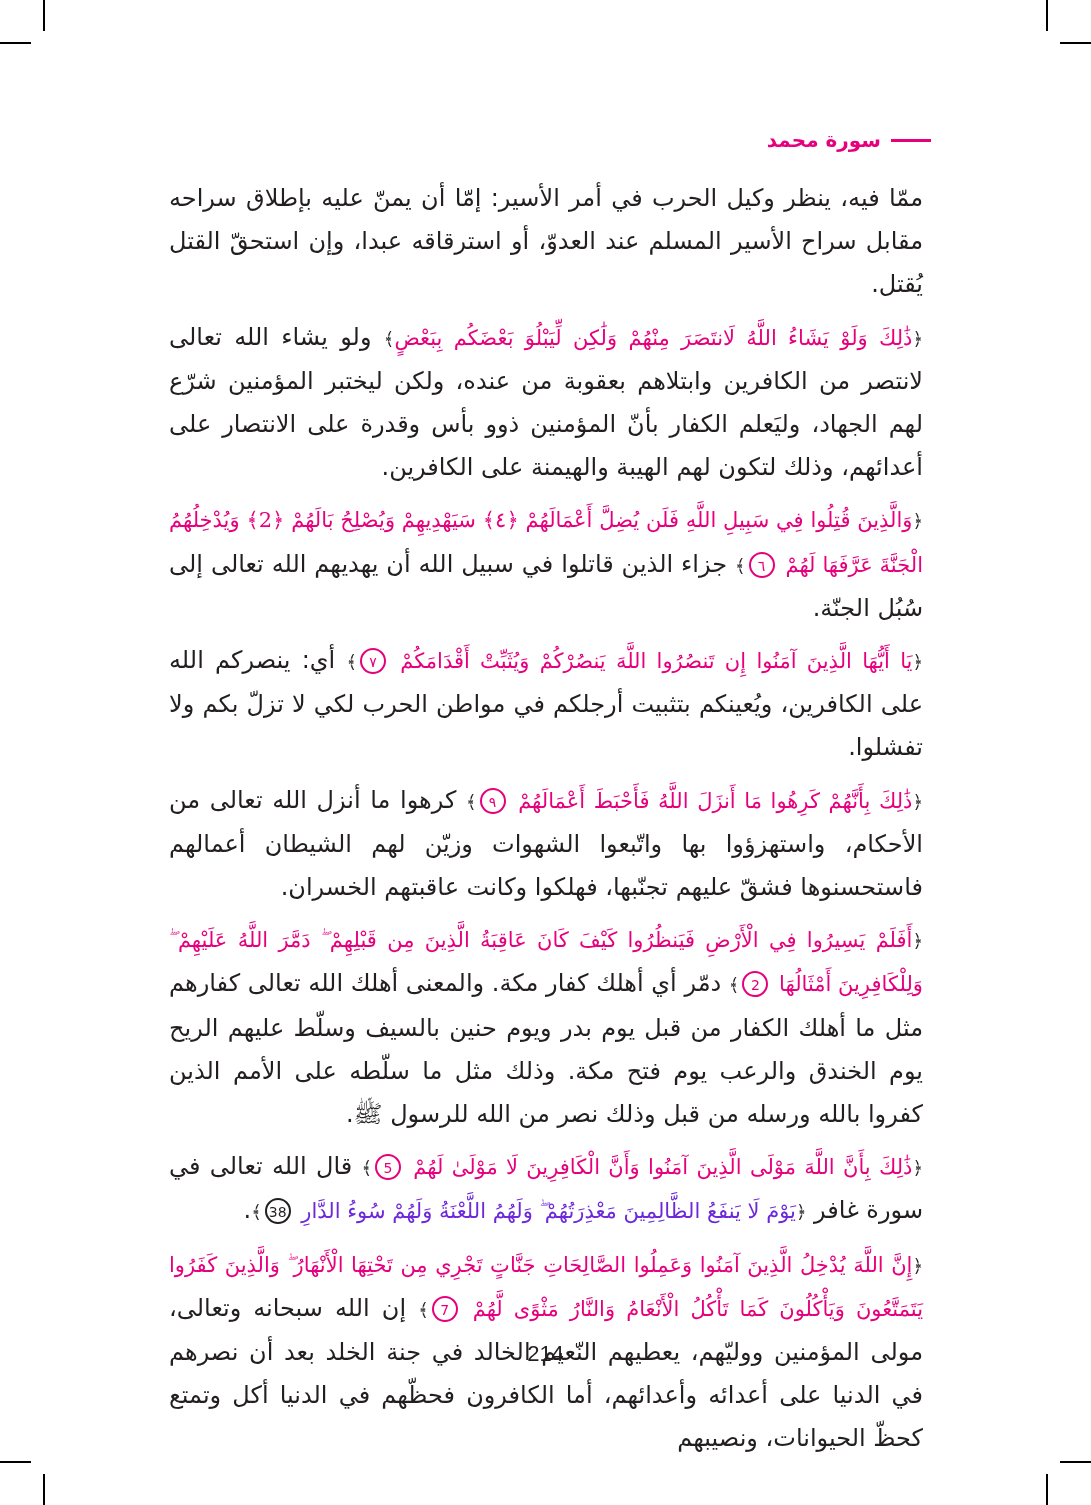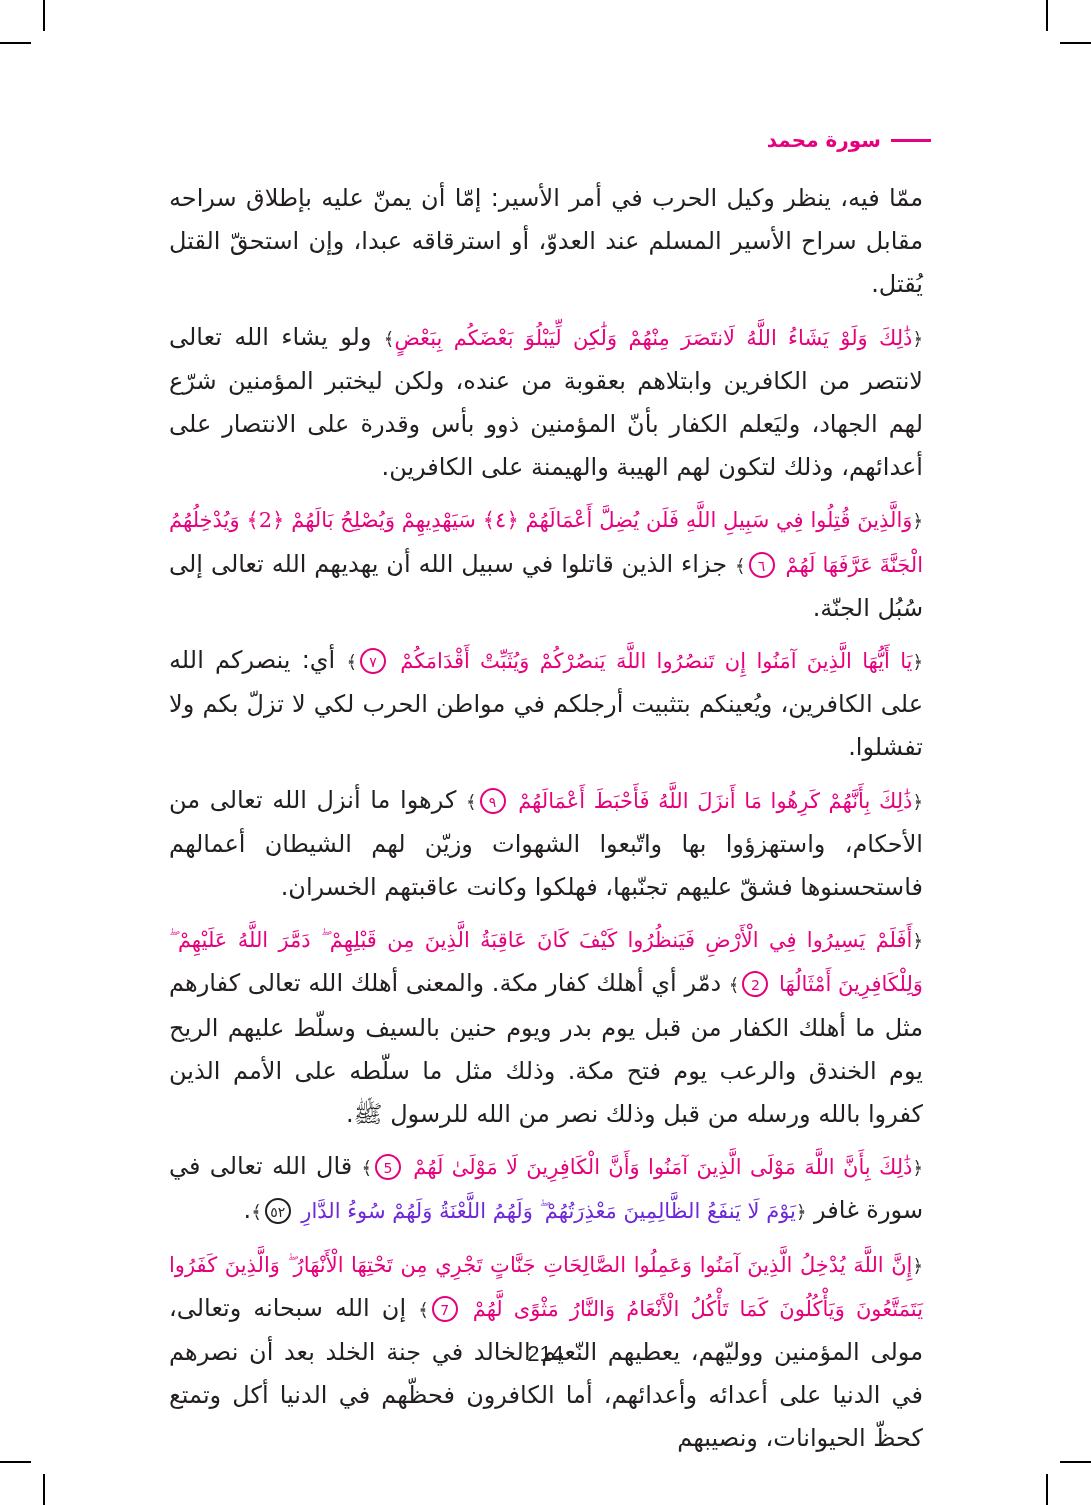--- a/index.html
+++ b/index.html
@@ -88,21 +88,21 @@
     <span class="bracket">﴿</span><span class="verse">أَفَلَمْ يَسِيرُوا فِي الْأَرْضِ فَيَنظُرُوا كَيْفَ كَانَ عَاقِبَةُ الَّذِينَ مِن قَبْلِهِمْ ۖ دَمَّرَ اللَّهُ عَلَيْهِمْ ۖ وَلِلْكَافِرِينَ أَمْثَالُهَا</span>
     <span class="ayah">2</span><span class="bracket">﴾</span>
     <span>دمّر أي أهلك كفار مكة. والمعنى أهلك الله تعالى كفارهم مثل ما أهلك الكفار من قبل يوم بدر ويوم حنين بالسيف وسلّط عليهم الريح يوم الخندق والرعب يوم فتح مكة. وذلك مثل ما سلّطه على الأمم الذين كفروا بالله ورسله من قبل وذلك نصر من الله للرسول ﷺ.</span>
   </p>
 
   <p>
     <span class="bracket">﴿</span><span class="verse">ذَٰلِكَ بِأَنَّ اللَّهَ مَوْلَى الَّذِينَ آمَنُوا وَأَنَّ الْكَافِرِينَ لَا مَوْلَىٰ لَهُمْ</span>
     <span class="ayah">5</span><span class="bracket">﴾</span>
     <span>قال الله تعالى في سورة غافر</span>
     <span class="bracket">﴿</span><span class="verse" style="color:#6d28d9">يَوْمَ لَا يَنفَعُ الظَّالِمِينَ مَعْذِرَتُهُمْ ۖ وَلَهُمُ اللَّعْنَةُ وَلَهُمْ سُوءُ الدَّارِ</span>
-    <span class="ayah" style="border-color:#231f20;color:#231f20">٥٢</span><span class="bracket">﴾</span><span>.</span>
+    <span class="ayah" style="border-color:#231f20;color:#231f20">38</span><span class="bracket">﴾</span><span>.</span>
   </p>
 
   <p>
     <span class="bracket">﴿</span><span class="verse">إِنَّ اللَّهَ يُدْخِلُ الَّذِينَ آمَنُوا وَعَمِلُوا الصَّالِحَاتِ جَنَّاتٍ تَجْرِي مِن تَحْتِهَا الْأَنْهَارُ ۖ وَالَّذِينَ كَفَرُوا يَتَمَتَّعُونَ وَيَأْكُلُونَ كَمَا تَأْكُلُ الْأَنْعَامُ وَالنَّارُ مَثْوًى لَّهُمْ</span>
     <span class="ayah">7</span><span class="bracket">﴾</span>
     <span>إن الله سبحانه وتعالى، مولى المؤمنين ووليّهم، يعطيهم النّعيم الخالد في جنة الخلد بعد أن نصرهم في الدنيا على أعدائه وأعدائهم، أما الكافرون فحظّهم في الدنيا أكل وتمتع كحظّ الحيوانات، ونصيبهم</span>
   </p>
 </div>
 
 <div class="page-number">214</div>

